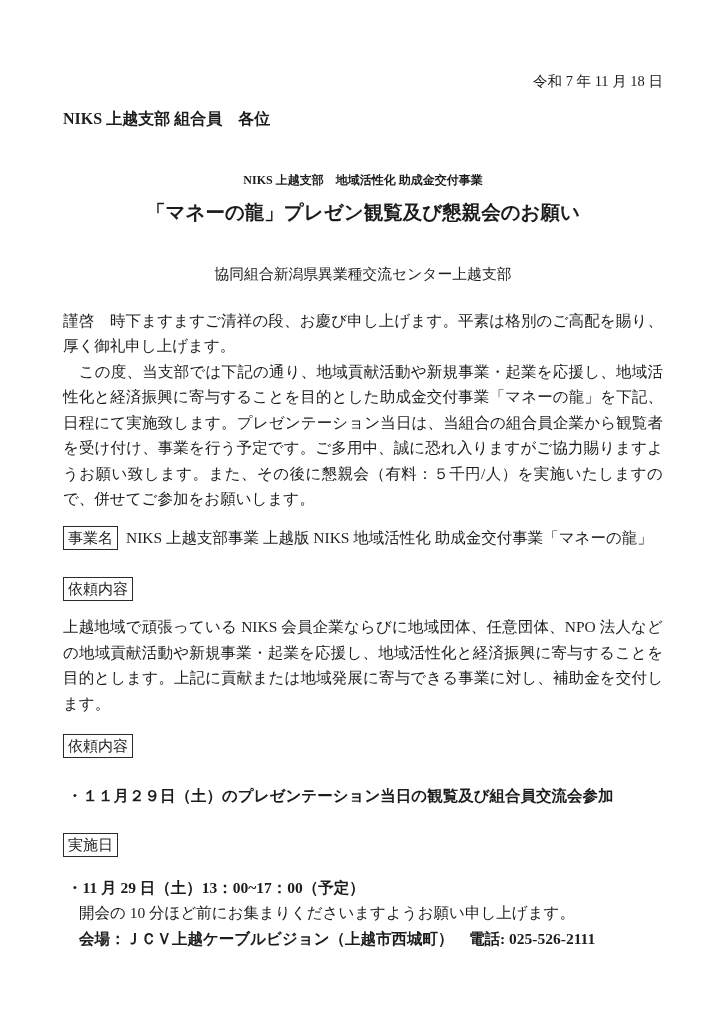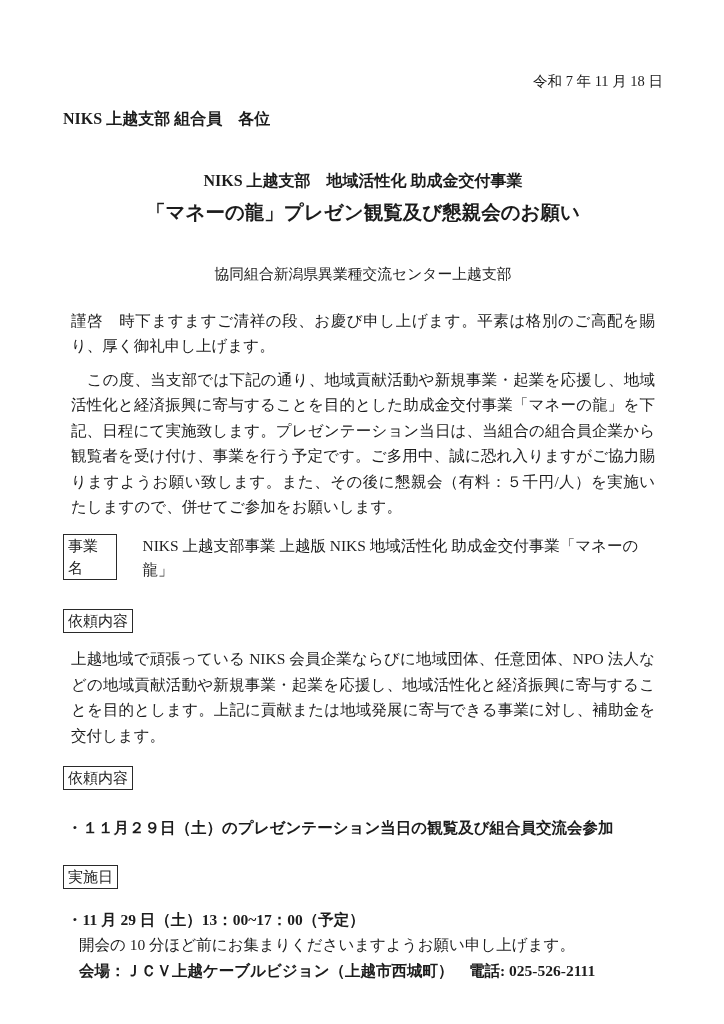--- a/index.html
+++ b/index.html
@@ -11,36 +11,36 @@
     box-sizing: border-box;
     padding: 72px 61px 0 63px;
     font-family: "Liberation Serif", "DejaVu Serif", serif;
     color: #1c1c1c;
     font-size: 15.5px;
     line-height: 25.5px;
     overflow: hidden;
   }
   .date-line { text-align: right; font-size: 14.5px; line-height: 18px; }
   .recipient { font-weight: bold; margin-top: 16px; font-size: 16px; }
-  .program-line { text-align: center; font-weight: bold; font-size: 16px; margin-top: 36px; }
+  .program-line { text-align: center; font-weight: bold; font-size: 12px; margin-top: 36px; }
   .doc-title { text-align: center; font-weight: bold; font-size: 19.5px; line-height: 26px; margin-top: 7px; }
   .sender { text-align: center; font-size: 14.8px; margin-top: 36px; }
-  .para { margin: 8px; text-align: justify; }
+  .para { margin: 0; text-align: justify; }
   .para-greeting { margin-top: 20px; }
   .closing { text-align: right; }
   .boxed-label {
     display: inline-block;
     border: 1px solid #2a2a2a;
     padding: 0 4px;
     line-height: 22px;
     font-size: 15px;
     vertical-align: baseline;
   }
   .boxed-label.bold { font-weight: normal; border-width: 1.5px; }
-  .project-row { margin-top: 14px; display: flex; align-items: flex-start; gap: 25px; }
+  .project-row { margin-top: 14px; display: flex; align-items: flex-start; gap: 8px; }
   .project-name { line-height: 24px; padding-top: 0; }
   .purpose-label-row { margin-top: 26px; }
   .purpose-text { margin-top: 13px; }
   .request-label-row { margin-top: 17px; }
   .request-bullet { font-weight: bold; margin-top: 24px; margin-left: 4px; font-size: 15.5px; }
   .request-note {
     font-weight: bold;
     margin-top: 13px;
     margin-left: 10px;
     padding-left: 17px;

